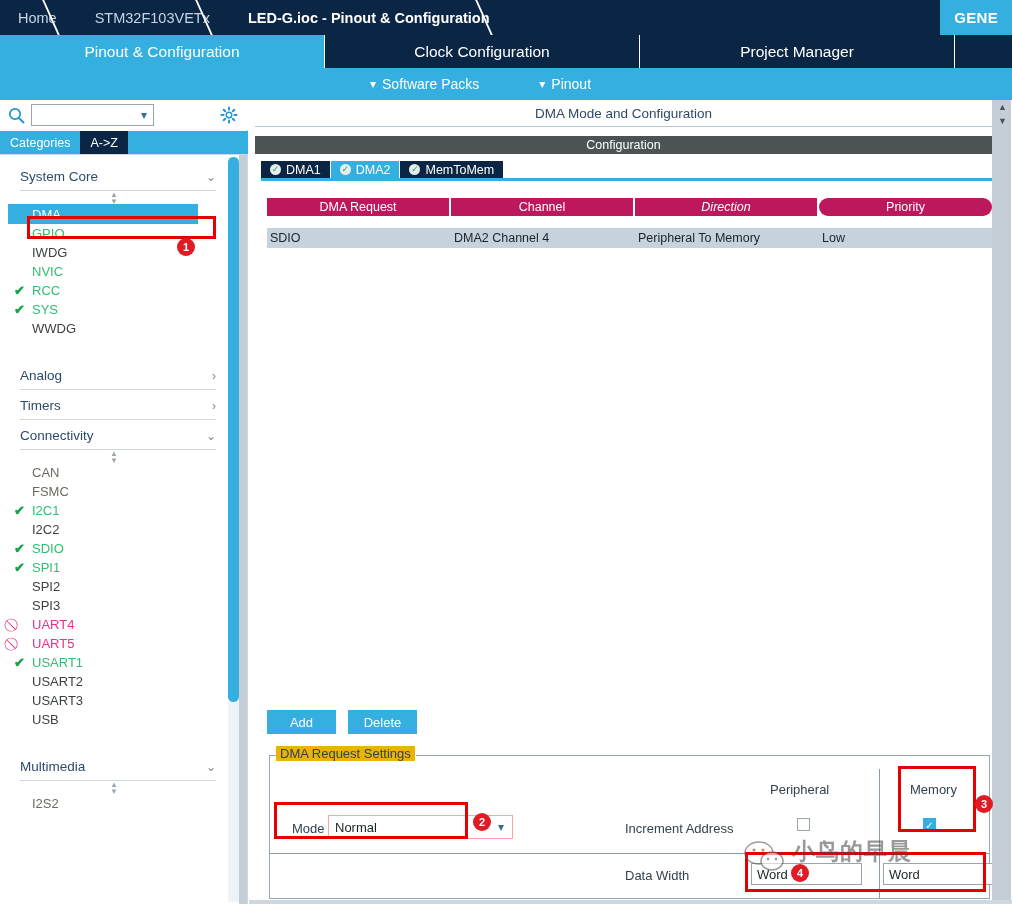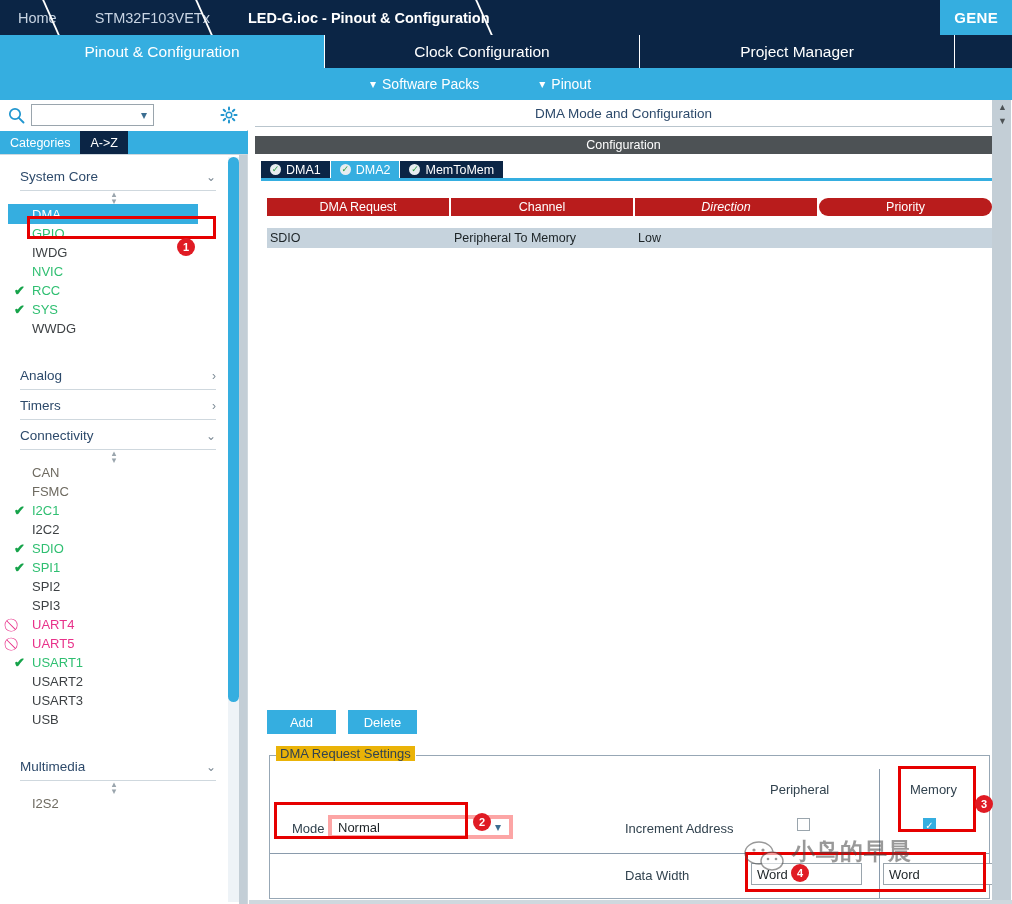--- a/index.html
+++ b/index.html
@@ -191,21 +191,21 @@
     background: #e8edf0; color: #2f9e44; font-size: 9px;
     display: flex; align-items: center; justify-content: center;
     line-height: 1; flex: 0 0 auto;
   }
 
   .tblhdr {
     position: absolute; left: 18px; top: 98px; right: 20px; height: 18px;
     display: flex; gap: 2px;
   }
   .th {
-    background: #b91c1c; color: #ffffff; font-size: 12.5px;
+    background: #be185d; color: #ffffff; font-size: 12.5px;
     display: flex; align-items: center; justify-content: center;
   }
   .th.c1 { width: 182px; }
   .th.c2 { width: 182px; }
   .th.c3 { width: 182px; font-style: italic; }
   .th.c4 { flex: 1; border-radius: 9px; }
   .tblrow {
     position: absolute; left: 18px; top: 128px; right: 20px; height: 20px;
     display: flex; background: #c6d3dd;
   }
@@ -258,21 +258,21 @@
     border: 1px solid #9aa5ad; background: #ffffff;
   }
   .cbox.on {
     background: #35aee0; border-color: #35aee0;
     color: #ffffff; font-size: 10px; line-height: 13px; text-align: center;
   }
 
   .modelabel { position: absolute; left: 22px; top: 66px; font-size: 13px; color: #32434f; }
   .modesel {
     position: absolute; left: 58px; top: 60px; width: 185px; height: 24px;
-    border: 4px solid #fca5a5; background: #ffffff;
+    border: 1px solid #fca5a5; background: #ffffff;
     display: flex; align-items: center; padding-left: 6px;
     font-size: 13px; color: #1c2326; cursor: pointer;
   }
   .modesel .dd { position: absolute; right: 8px; color: #3c6e91; font-size: 12px; }
 
   .dwbox {
     position: absolute; width: 111px; height: 22px;
     border: 1px solid #9aa5ad; background: #ffffff;
     display: flex; align-items: center; padding-left: 5px;
     font-size: 13px; color: #1c2326; cursor: pointer;
@@ -538,20 +538,21 @@
 
     <div class="tblhdr">
       <div class="th c1">DMA Request</div>
       <div class="th c2">Channel</div>
       <div class="th c3">Direction</div>
       <div class="th c4">Priority</div>
     </div>
 
     <div class="tblrow">
       <div class="td c1">SDIO</div>
+      <div class="td c2">DMA2 Channel 4</div>
       <div class="td c3">Peripheral To Memory</div>
       <div class="td c4">Low</div>
     </div>
 
     <div class="btnrow">
       <button class="btn">Add</button>
       <button class="btn">Delete</button>
     </div>
 
     <div class="reqbox">

